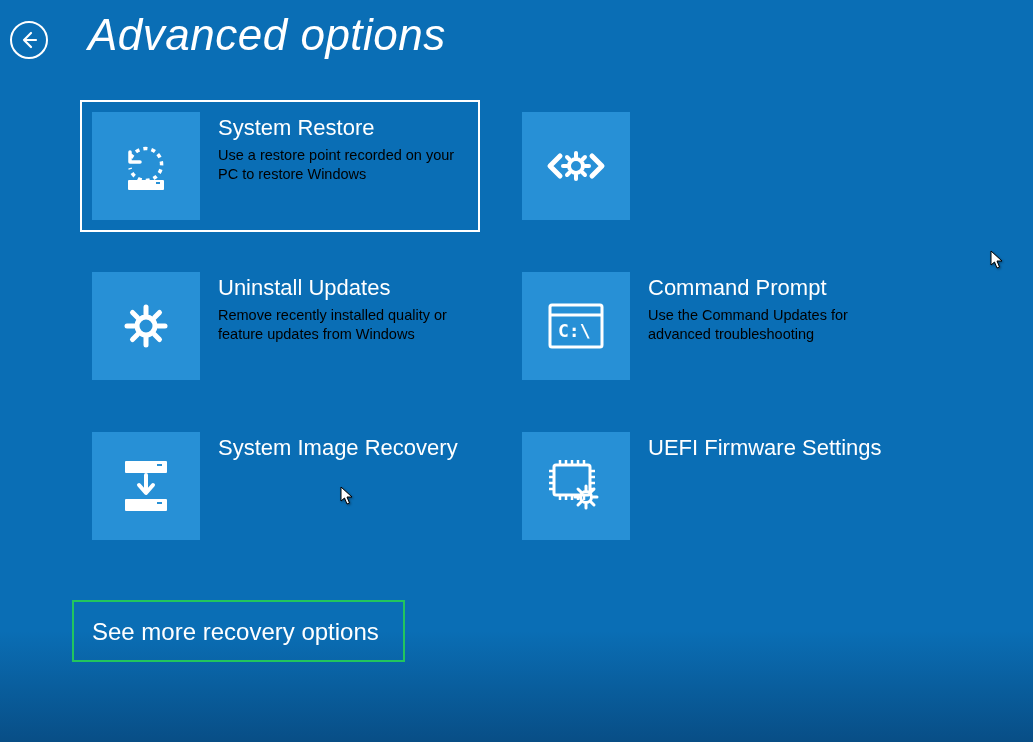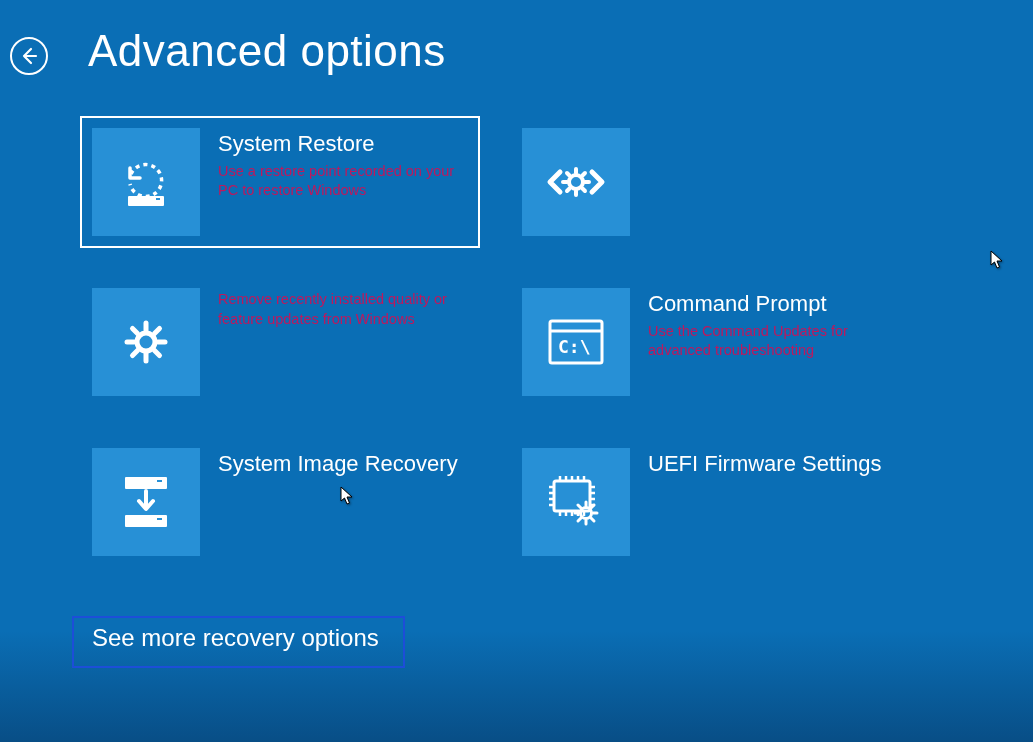--- a/index.html
+++ b/index.html
@@ -12,21 +12,22 @@
     height: 742px;
     background: linear-gradient(to bottom, #0a6eb5 0%, #0a6eb5 85%, #084e86 100%);
     font-family: "Segoe UI", "Segoe UI Light", Arial, sans-serif;
     color: #ffffff;
     overflow: hidden;
     position: relative;
   }
   .header {
     display: flex;
     align-items: center;
-    padding: 26px 0 0 10px;
+    padding: 10px 0 0 10px;
+    font-style: italic;
   }
   .back-btn {
     width: 38px;
     height: 38px;
     border: 2px solid #ffffff;
     border-radius: 50%;
     display: flex;
     align-items: center;
     justify-content: center;
     cursor: pointer;
@@ -78,28 +79,28 @@
   .tile-title {
     font-size: 22px;
     font-weight: 400;
     line-height: 1.25;
     margin-bottom: 4px;
   }
   .tile-desc {
     font-size: 14.5px;
     font-weight: 400;
     line-height: 1.35;
-    color: #be185d;
+    color: #000000;
   }
   .more-link-wrap {
     margin-left: 72px;
     margin-top: 48px;
     display: inline-block;
-    border: 2px solid #1d4ed8;
-    padding: 6px 24px 14px 18px;
+    border: 2px solid #22c55e;
+    padding: 16px 24px 14px 18px;
   }
   .more-link {
     font-size: 24px;
     font-weight: 300;
     cursor: pointer;
   }
   .cursor {
     position: absolute;
     pointer-events: none;
   }
@@ -172,20 +173,21 @@
             <line x1="19" y1="0" x2="12" y2="0"></line>
             <line x1="-13.5" y1="-13.5" x2="-8.5" y2="-8.5"></line>
             <line x1="13.5" y1="-13.5" x2="8.5" y2="-8.5"></line>
             <line x1="-13.5" y1="13.5" x2="-8.5" y2="8.5"></line>
             <line x1="13.5" y1="13.5" x2="8.5" y2="8.5"></line>
           </g>
         </g>
       </svg>
     </div>
     <div class="tile-text">
+      <div class="tile-title">Uninstall Updates</div>
       <div class="tile-desc">Remove recently installed quality or feature updates from Windows</div>
     </div>
   </div>
 
   <div class="tile">
     <div class="tile-icon">
       <svg width="64" height="54" viewBox="0 0 64 54">
         <rect x="6" y="6" width="52" height="42" rx="2" fill="none" stroke="#fff" stroke-width="3"></rect>
         <line x1="6" y1="16" x2="58" y2="16" stroke="#fff" stroke-width="3"></line>
         <text x="14" y="38" font-size="18" fill="#fff" font-family="Consolas,monospace" font-weight="600">C:\</text>

